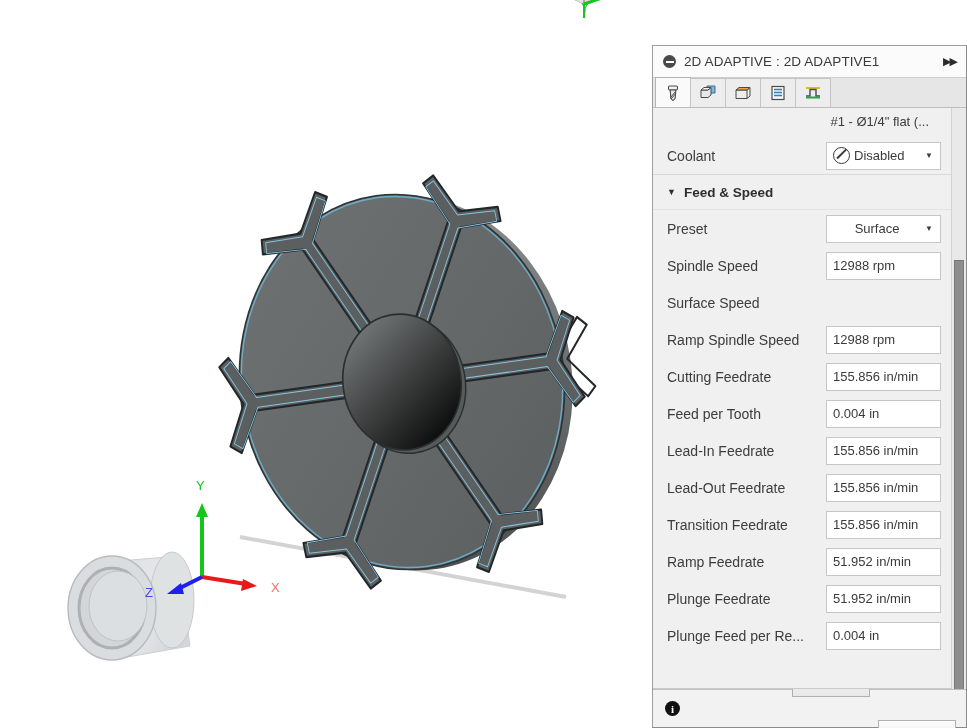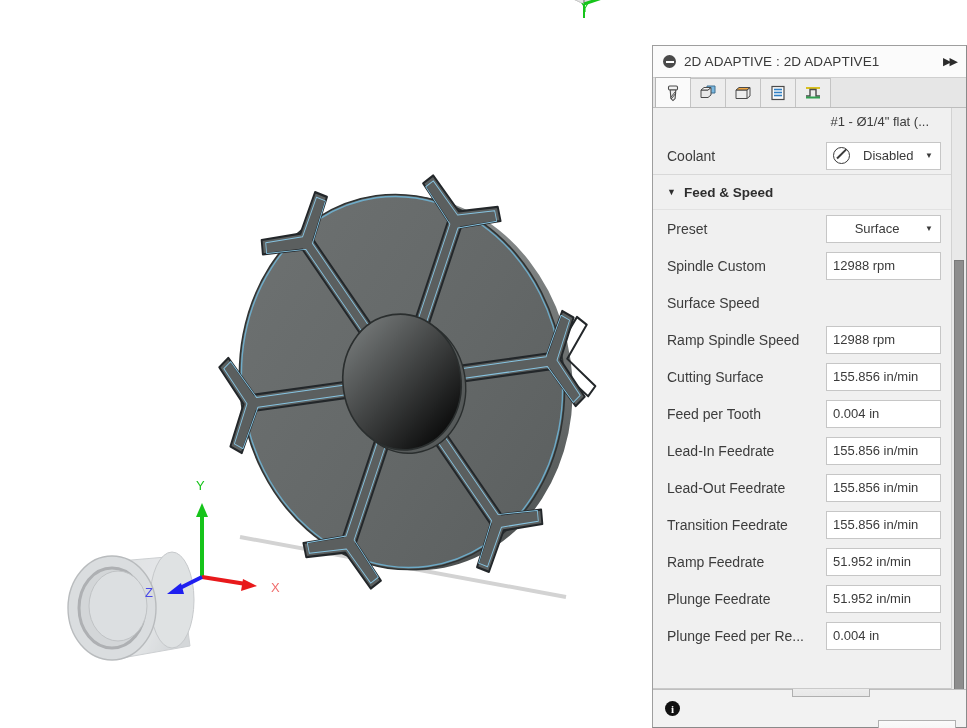--- a/index.html
+++ b/index.html
@@ -105,21 +105,21 @@
     white-space: nowrap; overflow: hidden;
   }
   .fld {
     flex: 0 0 115px; width: 115px; height: 28px; box-sizing: border-box;
     background: #ffffff; border: 1px solid #c6c6c6;
     font-size: 13px; color: #3a3a3a;
     display: flex; align-items: center; padding: 0 6px;
   }
   .fld.combo { justify-content: space-between; padding-right: 7px; }
   .fld.combo .cval { flex: 1 1 auto; text-align: center; }
-  .fld.combo.ico .cval { text-align: left; margin-left: 13px; }
+  .fld.combo.ico .cval { text-align: left; margin-left: 4px; }
   .caret { font-size: 8px; color: #3a3a3a; margin-left: 4px; }
   .ban {
     flex: 0 0 15px; width: 15px; height: 15px; border-radius: 50%;
     border: 1.6px solid #3a3a3a; position: relative;
   }
   .ban::after {
     content: ""; position: absolute; left: 1.1px; top: 5.2px;
     width: 13px; height: 1.6px; background: #3a3a3a;
     transform: rotate(-45deg); transform-origin: center;
   }
@@ -353,35 +353,35 @@
 
         <div class="row">
           <div class="lbl">Preset</div>
           <div class="fld combo">
             <span class="cval">Surface</span>
             <span class="caret">▼</span>
           </div>
         </div>
 
         <div class="row">
-          <div class="lbl">Spindle Custom</div>
+          <div class="lbl">Spindle Speed</div>
           <div class="fld">12988 rpm</div>
         </div>
 
         <div class="row">
           <div class="lbl">Surface Speed</div>
         </div>
 
         <div class="row">
           <div class="lbl">Ramp Spindle Speed</div>
           <div class="fld">12988 rpm</div>
         </div>
 
         <div class="row">
-          <div class="lbl">Cutting Surface</div>
+          <div class="lbl">Cutting Feedrate</div>
           <div class="fld">155.856 in/min</div>
         </div>
 
         <div class="row">
           <div class="lbl">Feed per Tooth</div>
           <div class="fld">0.004 in</div>
         </div>
 
         <div class="row">
           <div class="lbl">Lead-In Feedrate</div>

